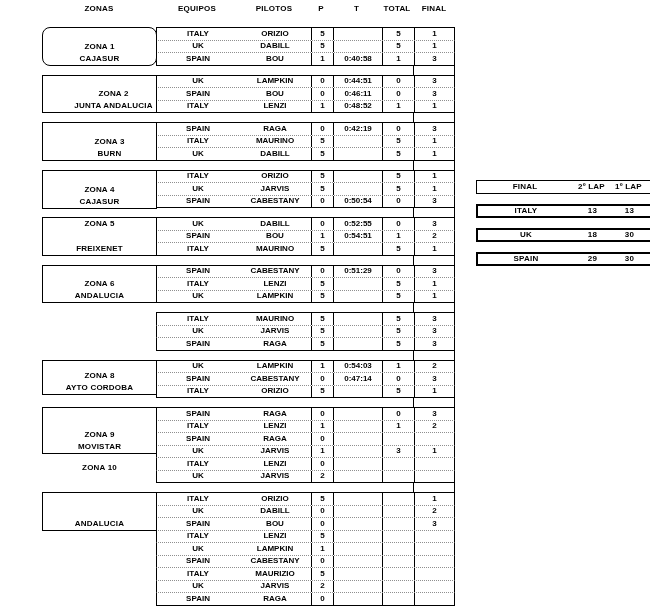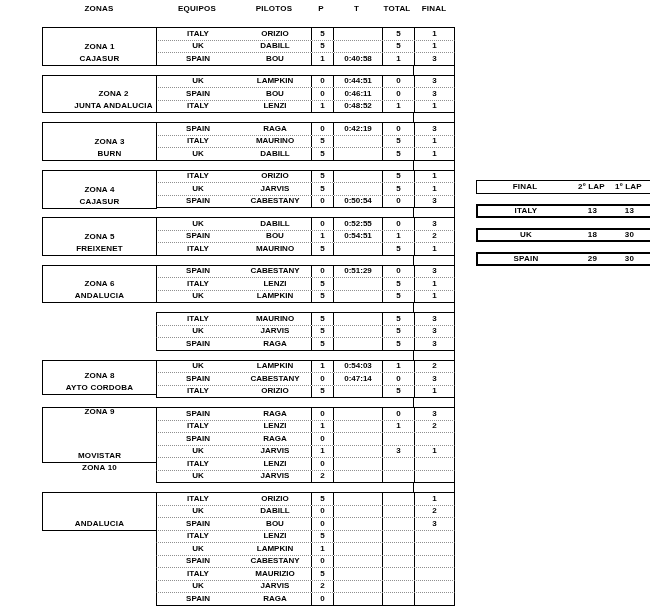--- a/index.html
+++ b/index.html
@@ -80,21 +80,21 @@
             </div>
             <div class="row">
               <div class="cell">SPAIN</div>
               <div class="cell">BOU</div>
               <div class="cell bl">1</div>
               <div class="cell bl">0:40:58</div>
               <div class="cell bl">1</div>
               <div class="cell bl">3</div>
             </div>
           </div>
-          <div class="zone-box" style="height: 38.5px;">
+          <div class="zone-box" style="height: 38.5px; border-radius: 8px;">
             <div>ZONA 1</div>
             <div>CAJASUR</div>
           </div>
         </div>
         <div class="gap">
           <div class="strip"></div>
         </div>
         <div class="block">
           <div class="rows">
             <div class="row first">
@@ -220,21 +220,21 @@
             </div>
             <div class="row">
               <div class="cell">ITALY</div>
               <div class="cell">MAURINO</div>
               <div class="cell bl">5</div>
               <div class="cell bl"></div>
               <div class="cell bl">5</div>
               <div class="cell bl">1</div>
             </div>
           </div>
-          <div class="zone-box" style="height: 38.5px;">
+          <div class="zone-box" style="height: 38.5px; justify-content: space-between;">
             <div>ZONA 5</div>
             <div>FREIXENET</div>
           </div>
         </div>
         <div class="gap">
           <div class="strip"></div>
         </div>
         <div class="block">
           <div class="rows">
             <div class="row first">
@@ -380,21 +380,21 @@
             </div>
             <div class="row">
               <div class="cell">UK</div>
               <div class="cell">JARVIS</div>
               <div class="cell bl">2</div>
               <div class="cell bl"></div>
               <div class="cell bl"></div>
               <div class="cell bl"></div>
             </div>
           </div>
-          <div class="zone-box" style="height: 56px; gap: 32px;">
+          <div class="zone-box" style="height: 47px;">
             <div>ZONA 9</div>
             <div>MOVISTAR</div>
           </div>
         </div>
         <div class="gap">
           <div class="strip"></div>
         </div>
         <div class="block">
           <div class="rows">
             <div class="row first">

